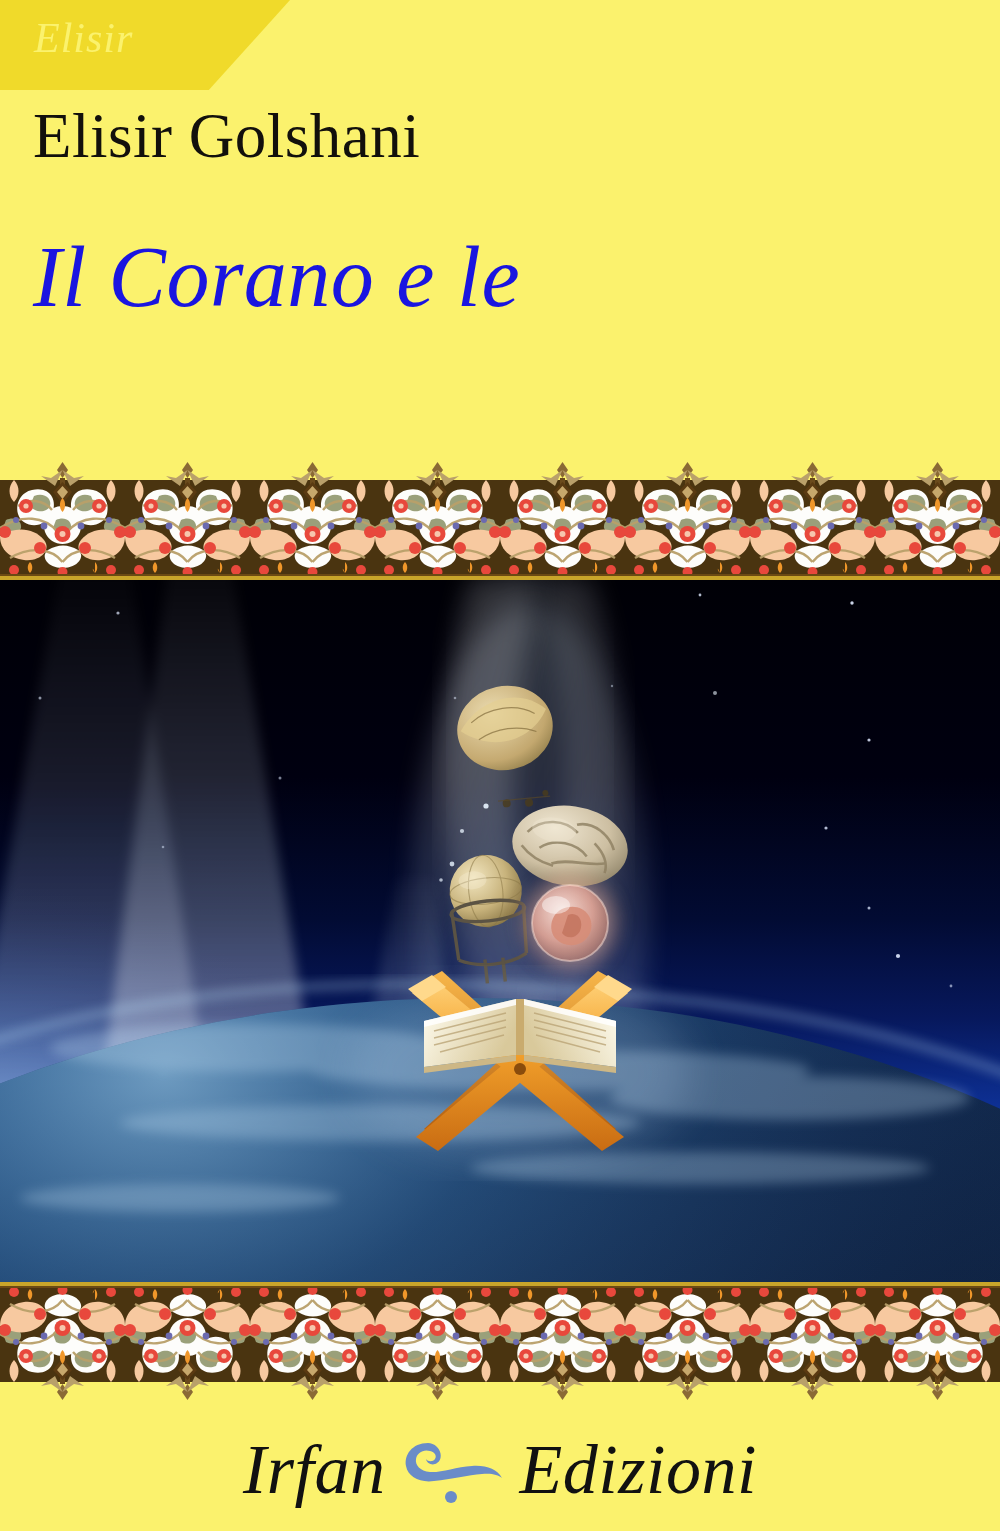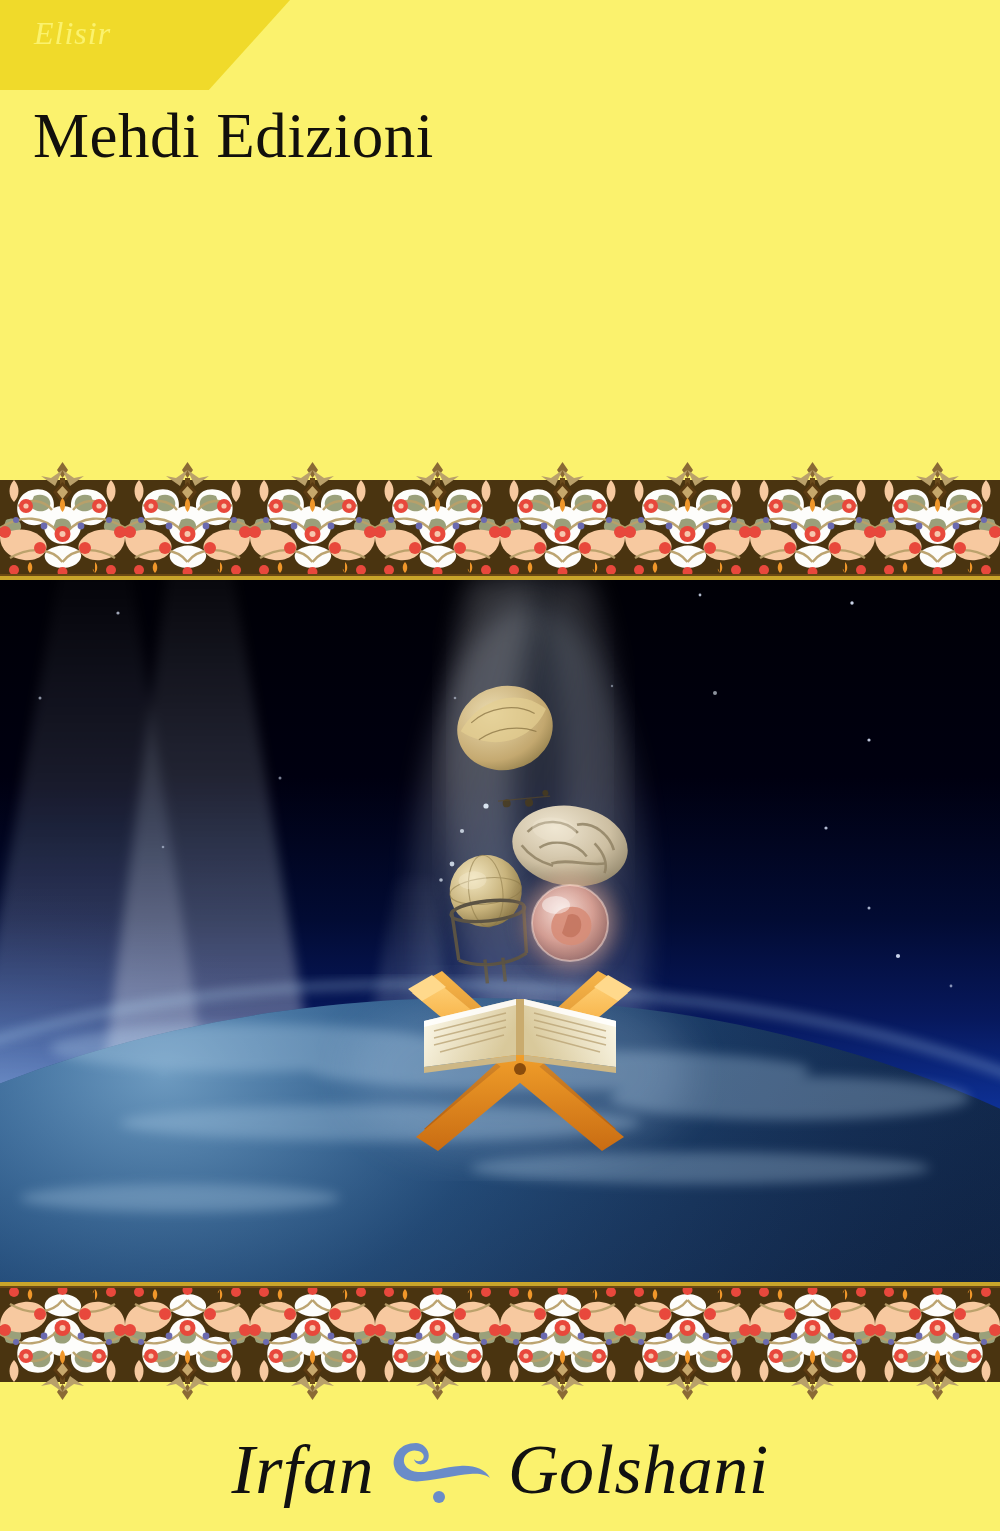--- a/index.html
+++ b/index.html
@@ -22,21 +22,21 @@
     left: 0; top: 0;
     width: 290px;
     height: 90px;
     background: #f0da2a;
     clip-path: polygon(0 0, 100% 0, 72% 100%, 0 100%);
     z-index: 5;
   }
   #series-label {
     position: absolute;
     left: 34px; top: 17px;
-    font-size: 32px;
+    font-size: 42px;
     font-style: italic;
     color: #fbf26d;
     letter-spacing: 1px;
     z-index: 6;
     line-height: 1;
   }
 
   
   #author-name {
     position: absolute;
@@ -141,23 +141,24 @@
   #publisher-mark svg { display: block; width: 118px; height: 74px; }
 </style>
 </head>
 <body>
 
 <div id="cover">
 
   <div id="series-banner"></div>
   <div id="series-label">Elisir</div>
 
-  <div id="author-name">Mehdi Edizioni</div>
+  <div id="author-name">Elisir Golshani</div>
 
   <div id="title-block">
+    <div class="title-line">Il Corano e le</div>
   </div>
 
   <div id="artwork">
     <svg width="1000" height="710" viewBox="0 0 1000 710" xmlns="http://www.w3.org/2000/svg">
       <defs>
         <linearGradient id="skyGrad" x1="0" y1="0" x2="0" y2="1">
           <stop offset="0%" stop-color="#000006"></stop>
           <stop offset="28%" stop-color="#000010"></stop>
           <stop offset="48%" stop-color="#020b33"></stop>
           <stop offset="62%" stop-color="#07185c"></stop>
@@ -598,16 +599,16 @@
   <div id="publisher">
     <span class="pub-word">Irfan</span>
     <span id="publisher-mark">
       <svg viewBox="0 0 118 74" xmlns="http://www.w3.org/2000/svg">
         <path d="M34 10 C18 10 10 22 12 33 C14 44 26 50 40 48 C58 46 74 42 88 41 C98 40 104 42 108 45
                  C103 36 92 32 78 33 C62 34 46 40 36 39 C26 38 21 32 22 26 C23 20 29 16 36 18
                  C41 19 43 23 41 26 C39 29 34 29 32 26 C33 31 39 33 43 30 C48 27 48 19 43 14 C40 11 37 10 34 10 Z" fill="#6a8cc8"></path>
         <circle cx="57" cy="64" r="6" fill="#6a8cc8"></circle>
       </svg>
     </span>
-    <span class="pub-word">Golshani</span>
+    <span class="pub-word">Edizioni</span>
   </div>
 
 </div>
 
 </body></html>

